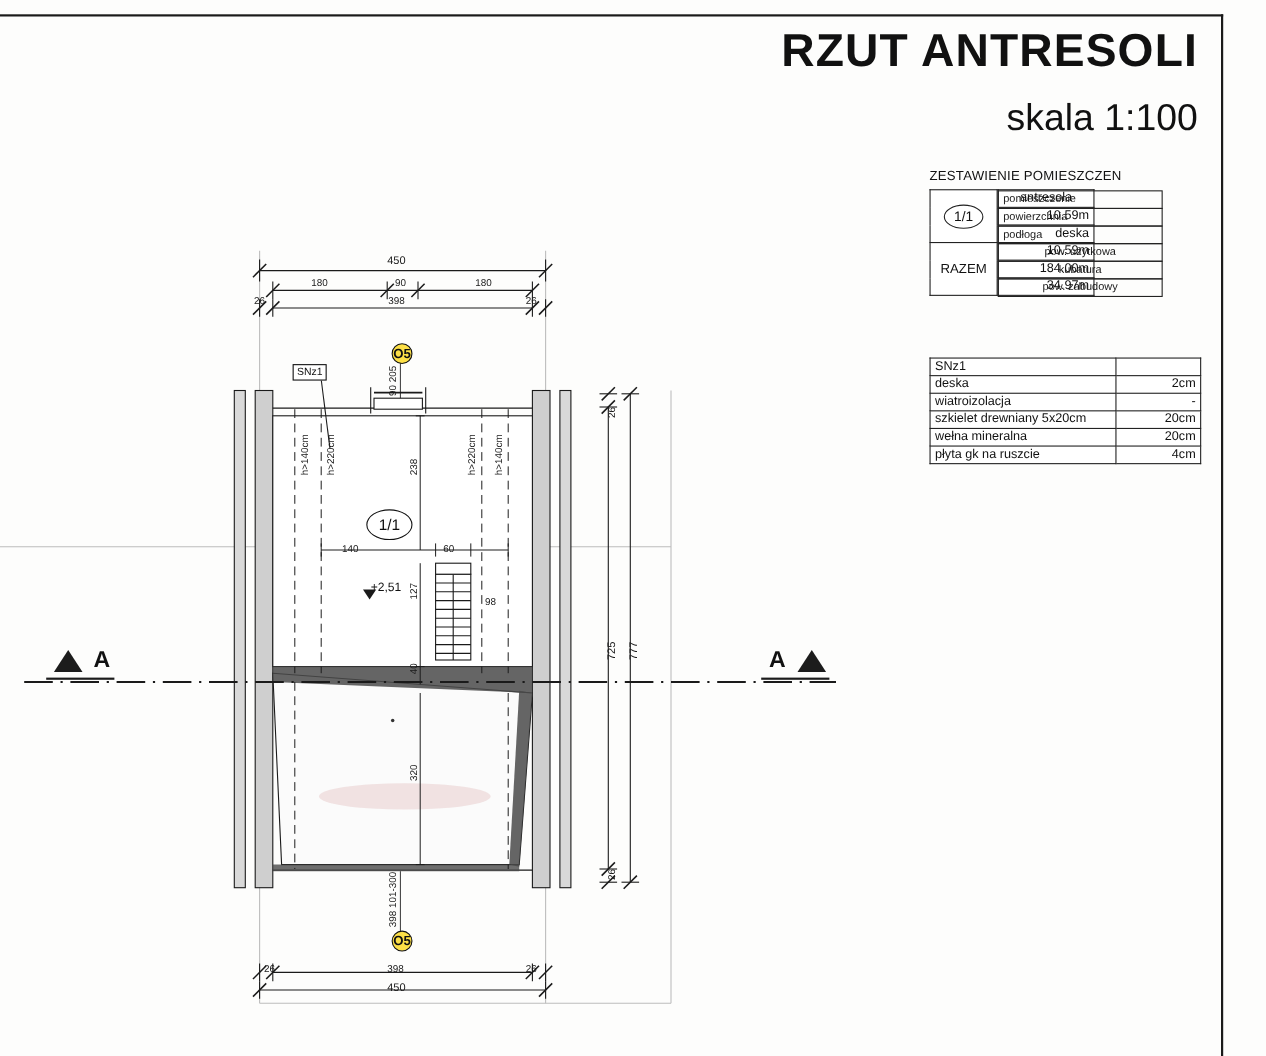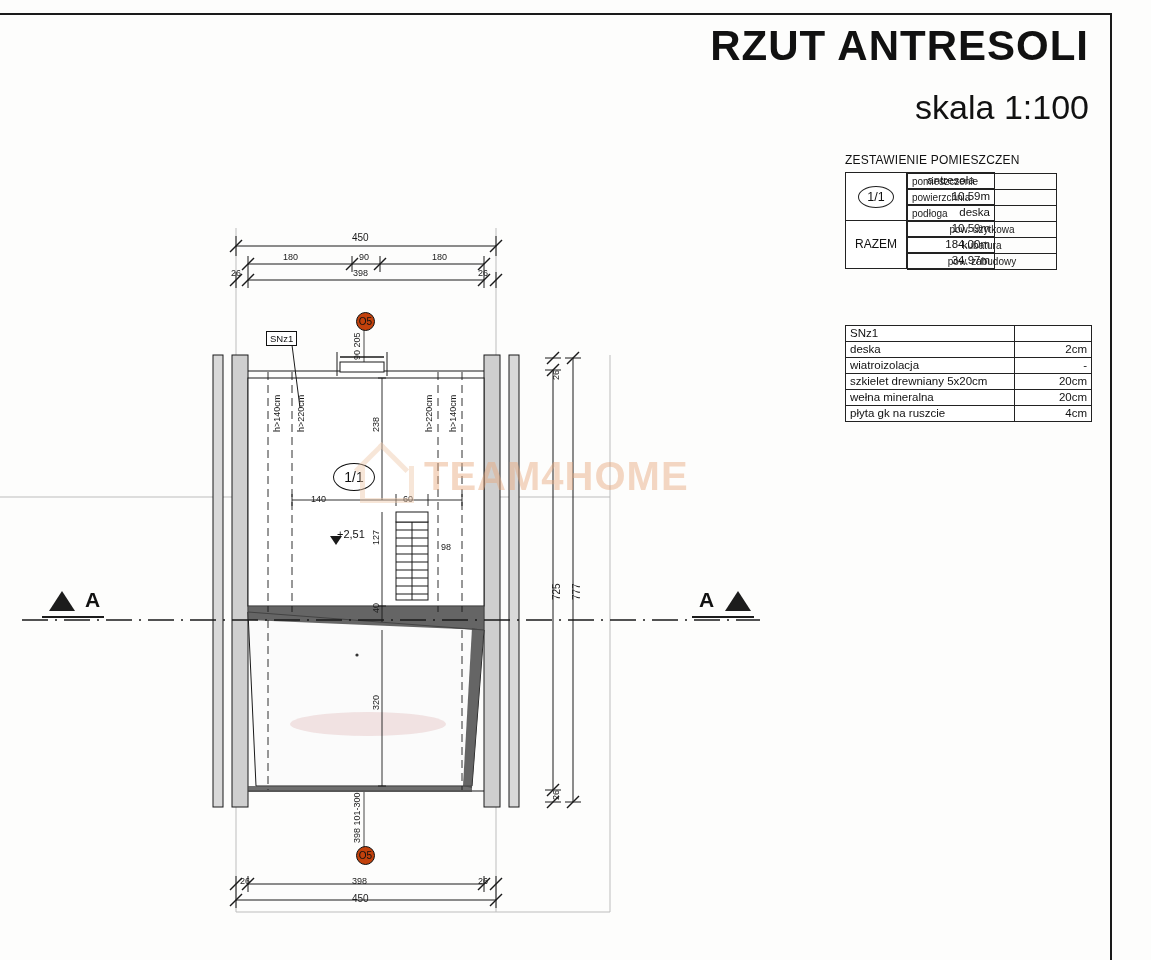--- a/index.html
+++ b/index.html
@@ -212,24 +212,25 @@
     border-left: 6px solid transparent;
     border-right: 6px solid transparent;
     border-top: 9px solid #1a1a1a;
   }
   
   .tagcirc {
     position: absolute;
     width: 17px; height: 17px;
     border: 1.2px solid #111;
     border-radius: 50%;
-    font-size: 10px;
+    font-size: 12px;
     line-height: 17px;
     text-align: center;
-    background: #c2410c;
+    background: #fde047;
+    font-weight: bold;
   }
   .boxlbl {
     position: absolute;
     border: 1px solid #111;
     font-size: 9.5px;
     padding: 0 3px;
     background: #fff;
     line-height: 13px;
   }
 </style>
@@ -523,18 +524,14 @@
   <div class="lbl sm vert" style="left:352px; top:843px;">398  101-300</div>
 
   <div class="tri" style="left:49px; top:591px;"></div>
   <div class="sec-underline" style="left:42px; top:616px; width:62px;"></div>
   <div class="sec-label" style="left:85px; top:588px;">A</div>
 
   <div class="tri" style="left:725px; top:591px;"></div>
   <div class="sec-underline" style="left:692px; top:616px; width:62px;"></div>
   <div class="sec-label" style="left:699px; top:588px;">A</div>
 
-  <div class="watermark">
-    <div class="wm-house"></div>
-    <div class="wm-text">TEAM4HOME</div>
-  </div>
 
 </div>
 
 </body></html>

